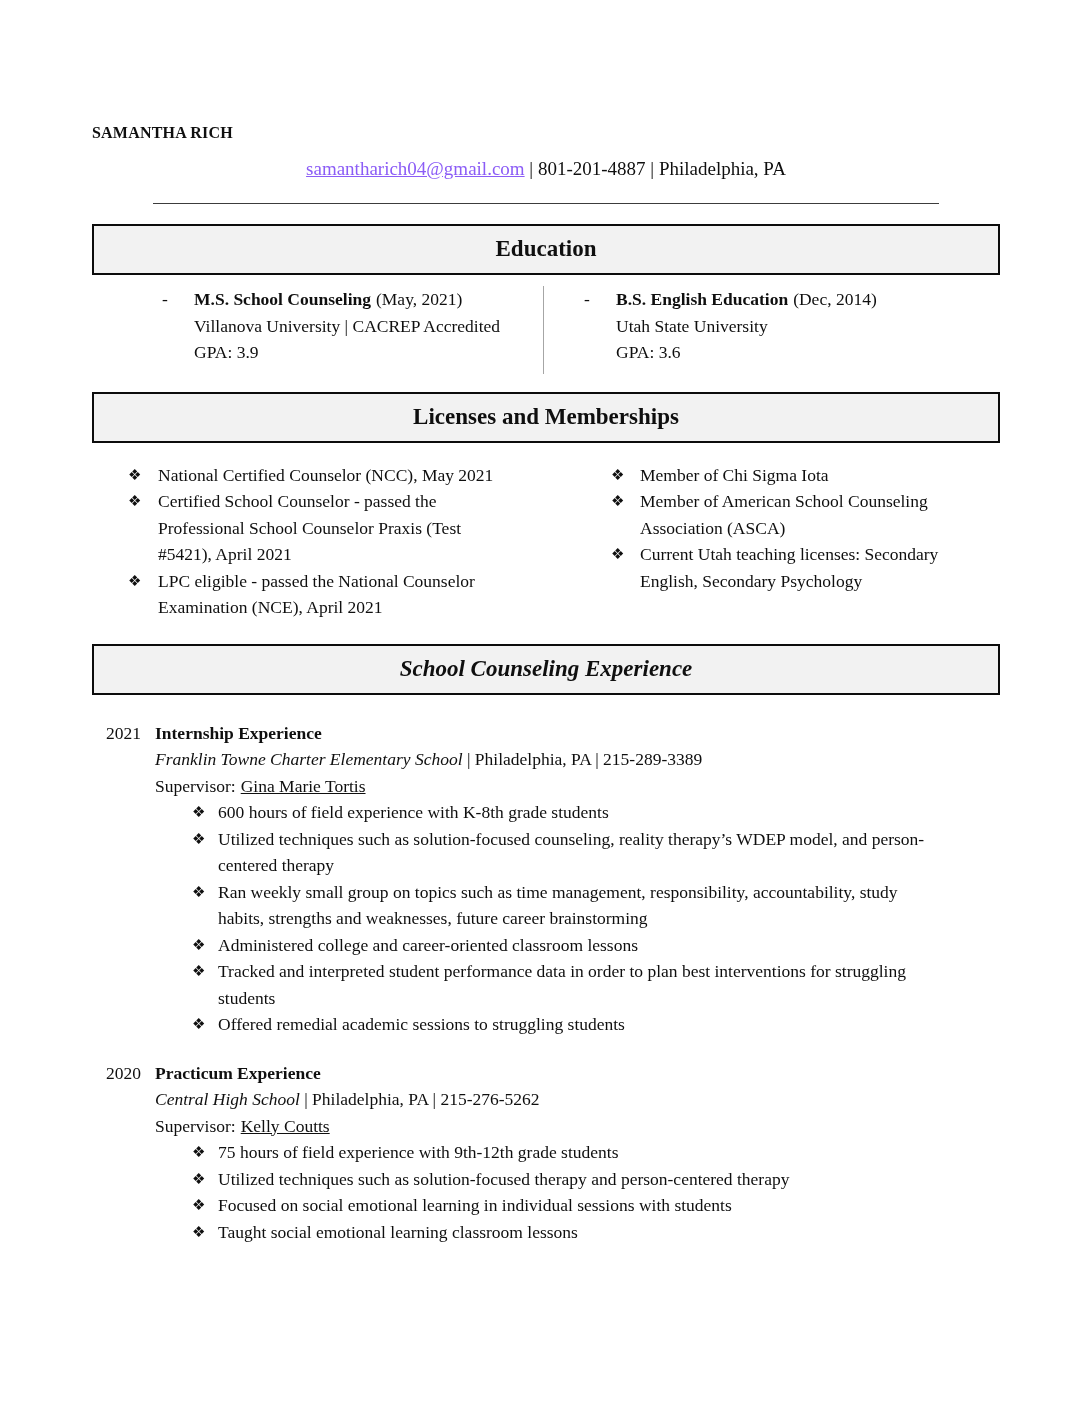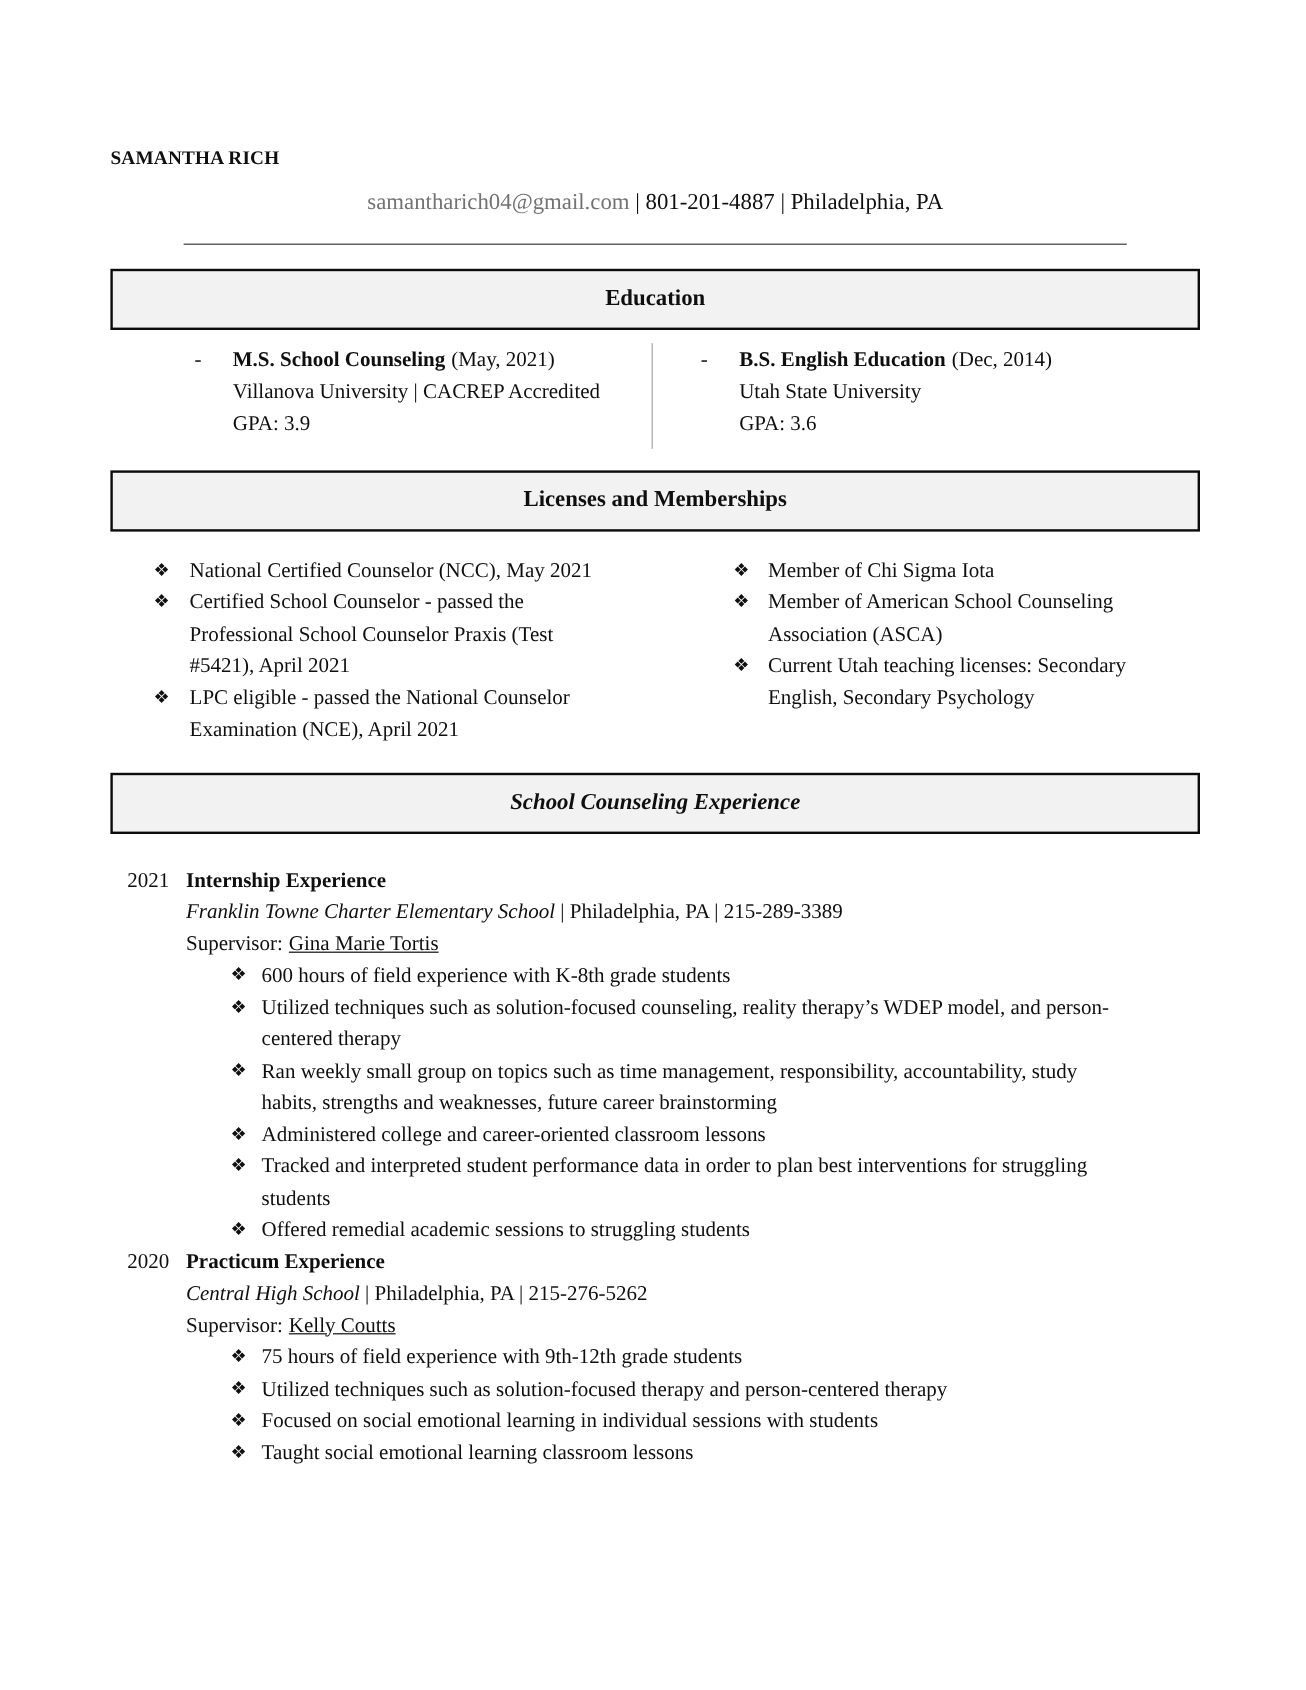--- a/index.html
+++ b/index.html
@@ -23,38 +23,39 @@
     line-height: 30px;
     letter-spacing: 0.2px;
   }
   .contact {
     text-align: center;
     font-size: 19px;
     margin-top: 7px;
     line-height: 27px;
   }
   .contact a {
-    color: #737373;
+    color: #8b5cf6;
+    text-decoration: underline;
     cursor: pointer;
   }
   .sep { white-space: pre; }
   .hr-line {
     width: 786px;
     margin: 21px auto 0 auto;
     border: none;
     border-top: 1px solid #3c3c3c;
   }
 
   
   .section-box {
     border: 2px solid #0c0c0c;
     background: #f2f2f2;
     text-align: center;
     padding: 9px 0 10px 0;
-    font-size: 19px;
+    font-size: 23px;
     font-weight: bold;
     line-height: 28px;
   }
   .box-education  { margin-top: 20px; }
   .box-licenses   { margin-top: 18px; }
   .box-experience { margin-top: 23px; font-style: italic; }
 
   
   .edu-cols { display: flex; margin-top: 11px; }
   .edu-left  { width: 452px; border-right: 1px solid #a6a6a6; padding-bottom: 8px; }
@@ -73,21 +74,21 @@
   ul.plain { list-style: none; }
   .lic-left  li { position: relative; padding-left: 66px; padding-right: 26px; }
   .lic-left  li .blt { position: absolute; left: 36px; }
   .lic-right li { position: relative; padding-left: 96px; }
   .lic-right li .blt { position: absolute; left: 67px; }
   .blt { font-size: 15px; font-family: "DejaVu Sans", sans-serif; }
 
   
   .exp-content { margin-top: 25px; }
   .job { display: flex; }
-  .job + .job { }
+  .job + .job { margin-top: 22px; }
   .job-year { width: 63px; flex-shrink: 0; text-align: center; }
   .job-body { flex: 1; }
   .job-title { font-weight: bold; }
   .school-name { font-style: italic; }
   .supervisor-name { text-decoration: underline; margin-left: 5px; text-align: right; }
   .job-body li { position: relative; padding-left: 63px; max-width: 782px; }
   .job-body li .blt { position: absolute; left: 37px; }
 </style>
 </head>
 <body>

